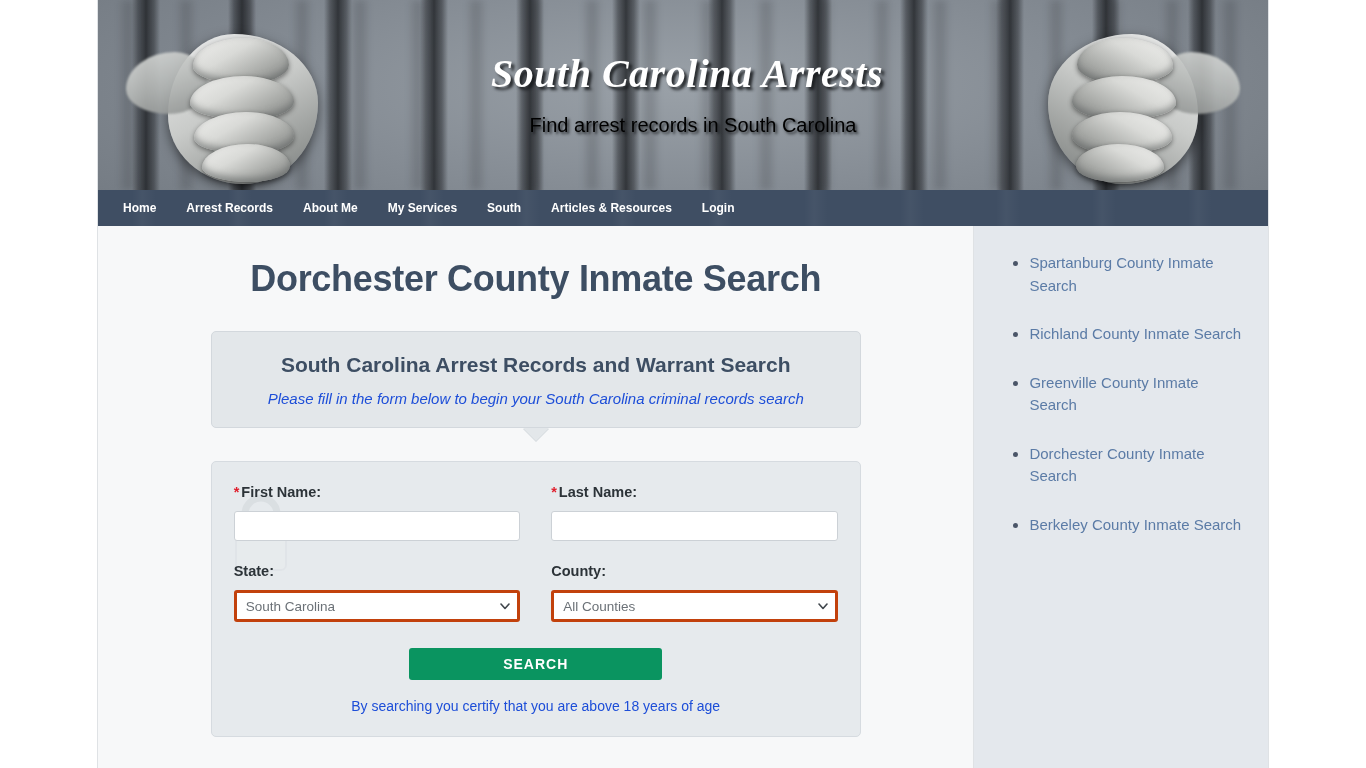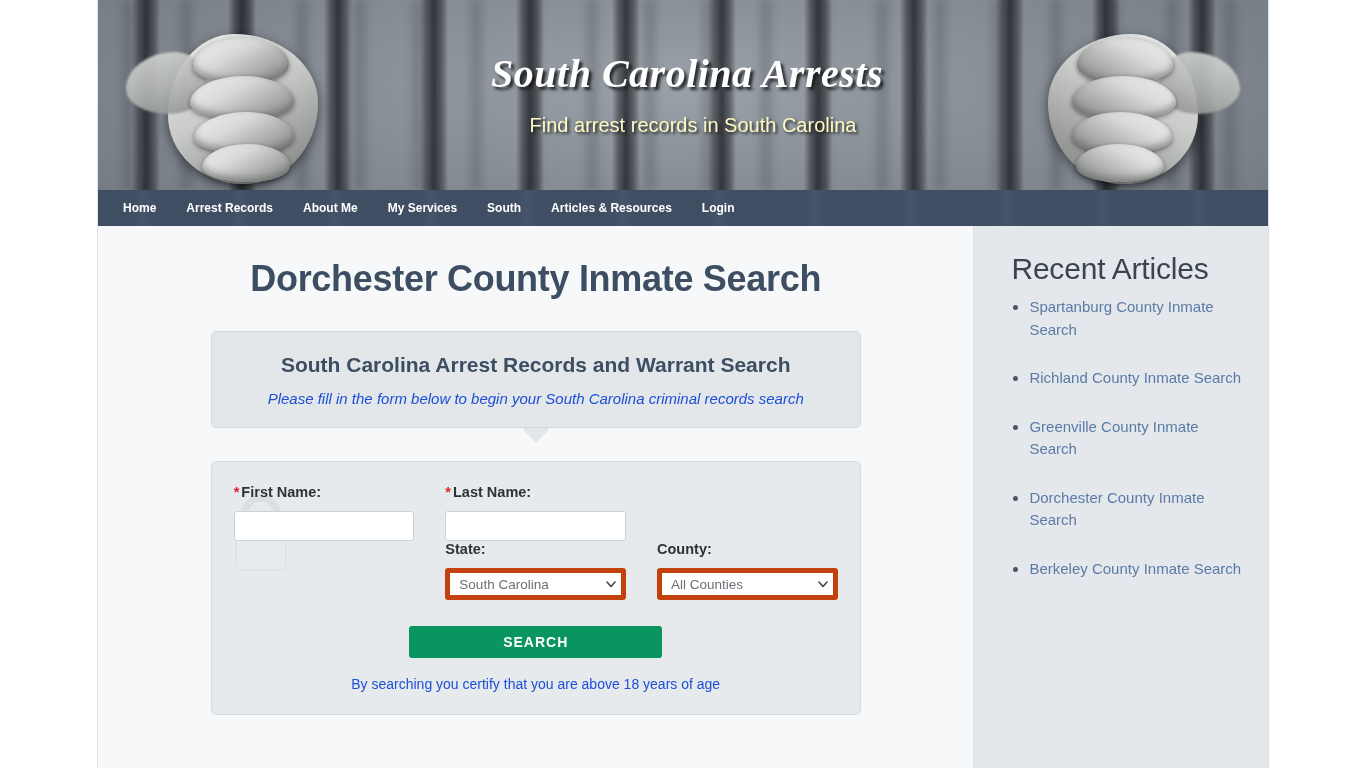--- a/index.html
+++ b/index.html
@@ -113,21 +113,21 @@
     font-size: 40px;
     color: #ffffff;
     letter-spacing: .5px;
     text-shadow: 3px 3px 3px rgba(20,22,25,.85);
     margin: 0;
     line-height: 1.1;
   }
   .banner-tagline {
     margin: 18px 0 0 0;
     font-size: 20px;
-    color: #fef9c3;
+    color: #000000;
     text-shadow: 2px 2px 3px rgba(20,22,25,.85);
     font-weight: 400;
     padding-left: 12px;
   }
   
   .nav {
     position: relative;
     height: 36px;
     background: #3f4e63;
     display: flex;
@@ -236,21 +236,21 @@
     position: absolute;
     left: 16px; top: 26px;
     width: 66px; height: 86px;
     opacity: .25;
     pointer-events: none;
   }
   .form-grid {
     position: relative;
     z-index: 2;
     display: grid;
-    grid-template-columns: 1fr 1fr 1fr;
+    grid-template-columns: 1fr 1fr;
     column-gap: 31px;
     row-gap: 0;
   }
   .field-label {
     font-size: 14.5px;
     font-weight: bold;
     color: #2c3338;
     margin: 0 0 11px 0;
     display: block;
   }
@@ -269,21 +269,21 @@
   }
   .spacer-row { height: 22px; }
   .select-box {
     position: relative;
     width: 100%;
     height: 32px;
   }
   .select-box select {
     width: 100%;
     height: 32px;
-    border: 5px solid #c2410c;
+    border: 3px solid #c2410c;
     border-radius: 3px;
     background: #ffffff;
     padding: 0 28px 0 9px;
     font-size: 13.5px;
     color: #6b7177;
     font-family: "Liberation Sans", sans-serif;
     appearance: none;
     -webkit-appearance: none;
     outline: none;
     cursor: pointer;
@@ -457,21 +457,20 @@
           <div class="search-row">
             <button class="search-btn">SEARCH</button>
           </div>
 
           <p class="certify">By searching you certify that you are above 18 years of age</p>
 
         </div>
       </div>
 
       <aside class="side-col">
-        <h3 class="side-title">Recent Articles</h3>
         <ul class="side-list">
           <li><a class="side-link" href="#">Spartanburg County Inmate Search</a></li>
           <li><a class="side-link" href="#">Richland County Inmate Search</a></li>
           <li><a class="side-link" href="#">Greenville County Inmate Search</a></li>
           <li><a class="side-link" href="#">Dorchester County Inmate Search</a></li>
           <li><a class="side-link" href="#">Berkeley County Inmate Search</a></li>
         </ul>
       </aside>
 
     </div>

